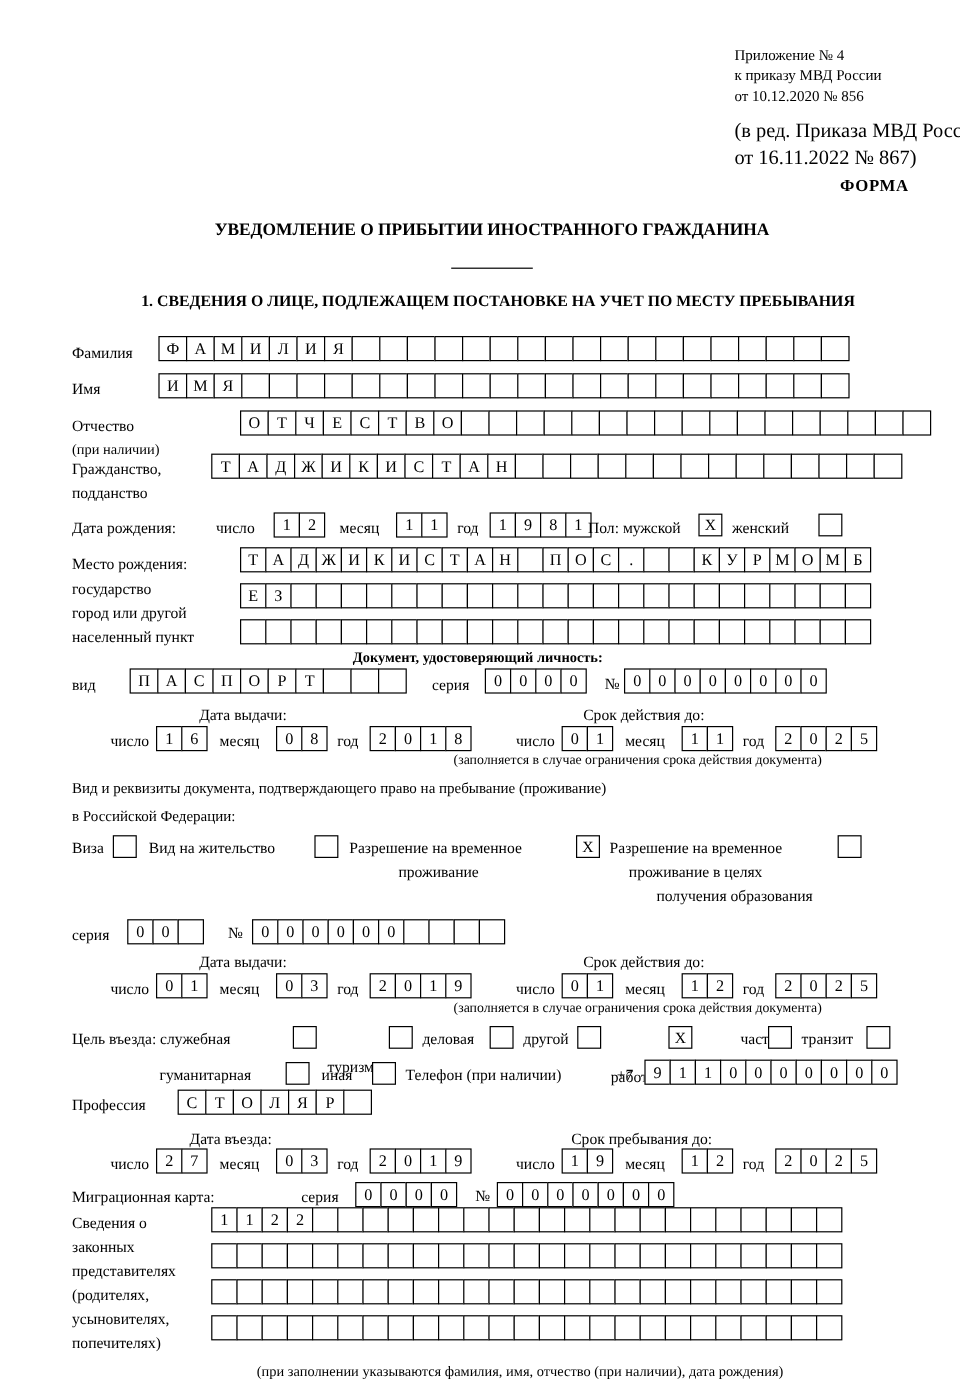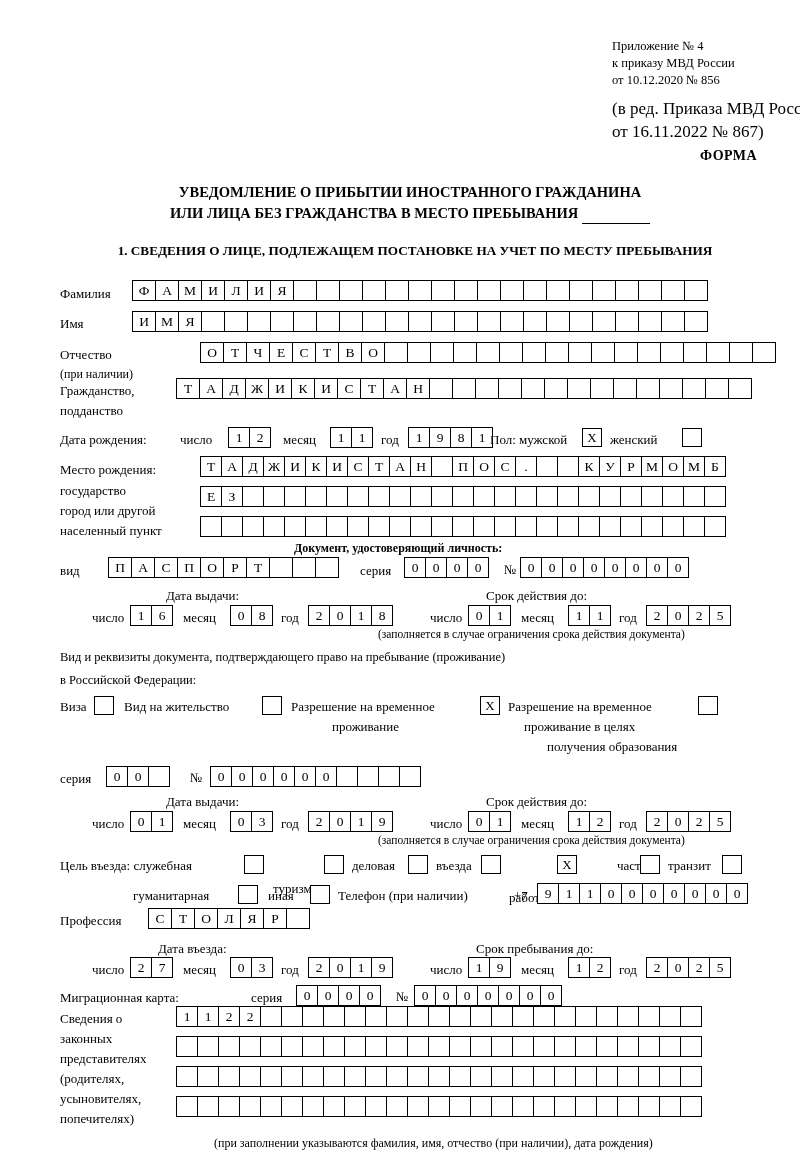--- a/index.html
+++ b/index.html
@@ -61,21 +61,21 @@
     <span class="l">от 10.12.2020 № 856</span>
     <div class="gap"></div>
     <span class="l small">(в ред. Приказа МВД России</span>
     <span class="l small">от 16.11.2022 № 867)</span>
   </div>
 
   <div class="forma">ФОРМА</div>
 
   <div class="title">
     <div>УВЕДОМЛЕНИЕ О ПРИБЫТИИ ИНОСТРАННОГО ГРАЖДАНИНА</div>
-    <div><span>ИЛИ ЛИЦА БЕЗ ГРАЖДАНСТВА В МЕСТО ПРЕБЫВАНИЯ</span> <span class="underline"></span></div>
+    <div> <span class="underline"></span></div>
   </div>
 
   <div class="sect1">1. СВЕДЕНИЯ О ЛИЦЕ, ПОДЛЕЖАЩЕМ ПОСТАНОВКЕ НА УЧЕТ ПО МЕСТУ ПРЕБЫВАНИЯ</div>
 
   <div class="lbl" style="left:60px;top:286px;">Фамилия</div>
   <div class="cells" id="g-surname" style="left:132px;top:280px;">
       <div class="cell">Ф</div>
       <div class="cell">А</div>
       <div class="cell">М</div>
       <div class="cell">И</div>
@@ -449,21 +449,21 @@
     </div>
 
   <div class="note" style="left:378px;top:834px;">(заполняется в случае ограничения срока действия документа)</div>
 
   <div class="lbl" style="left:60px;top:858px;">Цель въезда: служебная</div>
   <span class="box" style="position:absolute;left:244px;top:855px;"></span>
   <div class="lbl" style="left:273px;top:858px;margin-top:23px;">туризм</div>
   <span class="box" style="position:absolute;left:324px;top:855px;"></span>
   <div class="lbl" style="left:352px;top:858px;">деловая</div>
   <span class="box" style="position:absolute;left:408px;top:855px;"></span>
-  <div class="lbl" style="left:436px;top:858px;">въезда</div>
+  <div class="lbl" style="left:436px;top:858px;">другой</div>
   <span class="box" style="position:absolute;left:481px;top:855px;"></span>
   <div class="lbl" style="left:509px;top:858px;margin-top:32px;">работа</div>
   <span class="box" style="position:absolute;left:557px;top:855px;">Х</span>
   <div class="lbl" style="left:617px;top:858px;">частная</div>
   <span class="box" style="position:absolute;left:640px;top:855px;"></span>
   <div class="lbl" style="left:668px;top:858px;">транзит</div>
   <span class="box" style="position:absolute;left:722px;top:855px;"></span>
 
   <div class="lbl" style="left:133px;top:888px;">гуманитарная</div>
   <span class="box" style="position:absolute;left:238px;top:885px;"></span>

